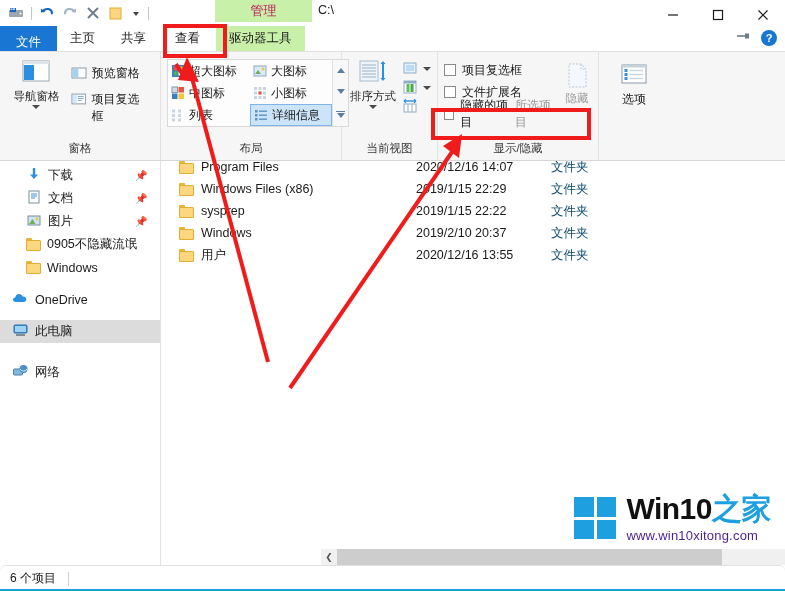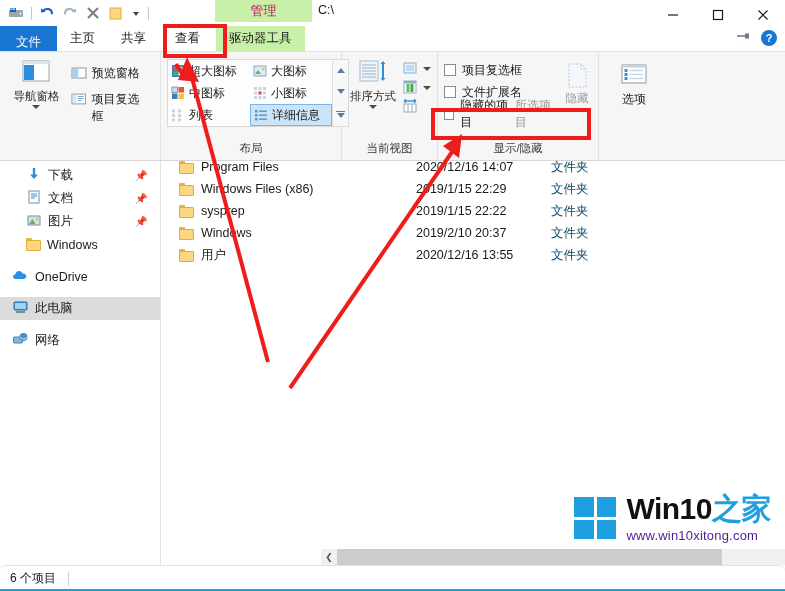--- a/index.html
+++ b/index.html
@@ -615,20 +615,21 @@
           <div class="smallbtn">
             <svg width="16" height="16" viewBox="0 0 16 16">
               <rect x="1" y="3" width="14" height="10" fill="#fff" stroke="#8a99a6"></rect>
               <rect x="1.8" y="3.8" width="4" height="8.4" fill="#cfe8fa"></rect>
               <path d="M7 5.5 H13 M7 7.5 H13 M7 9.5 H11" stroke="#7fa8c8" stroke-width="1"></path>
             </svg>
             <span>项目复选框</span>
           </div>
         </div>
       </div>
+      <div class="rgroup-title">窗格</div>
     </div>
 
     <div class="rgroup" style="width:180px;">
       <div class="rgroup-body">
         <div class="gallery">
           <div class="gal-items">
             <div class="gal-item">
               <svg width="14" height="14" viewBox="0 0 14 14">
                   <rect x="1" y="1" width="12" height="12" fill="#3a7fc1"></rect>
                   <rect x="2.5" y="2.5" width="4" height="4" fill="#e84f3d"></rect>
@@ -852,41 +853,48 @@
             </svg>
         </span>
         <span>图片</span>
         <span class="pin">📌</span>
       </div>
       <div class="navitem lvl2">
         <span class="folder">
             <span class="tab-f"></span>
             <span class="body-f"></span>
           </span>
+        <span>0905不隐藏流氓</span>
+      </div>
+      <div class="navitem lvl2">
+        <span class="folder">
+            <span class="tab-f"></span>
+            <span class="body-f"></span>
+          </span>
         <span>Windows</span>
       </div>
       <div class="navitem root" style="margin-top:9px;">
         <span>
           <svg width="17" height="16" viewBox="0 0 17 16">
               <path d="M4 12 C1.6 12 1 10.6 1 9.6 C1 8.3 2.1 7.4 3.3 7.4 C3.5 5.3 5.2 4 7 4 C8.7 4 10.1 5 10.6 6.4 C12.4 6.2 14.3 7.3 14.3 9.2 C14.3 10.9 13 12 11.4 12 Z" fill="#2a8fe0"></path>
             </svg>
         </span>
         <span>OneDrive</span>
       </div>
       <div class="navitem root sel" style="margin-top:9px;">
         <span>
           <svg width="17" height="16" viewBox="0 0 17 16">
               <rect x="2" y="3" width="13" height="8" rx="1" fill="#3a8fd8" stroke="#2a6fa8"></rect>
               <rect x="3" y="4" width="11" height="6" fill="#9fd2f5"></rect>
               <path d="M4 13 H13" stroke="#5a6b78" stroke-width="1.4"></path>
             </svg>
         </span>
         <span>此电脑</span>
       </div>
-      <div class="navitem root" style="margin-top:9px;">
+      <div class="navitem root" style="margin-top:18px;">
         <span>
           <svg width="17" height="16" viewBox="0 0 17 16">
               <rect x="1.5" y="6" width="9" height="6" rx="1" fill="#7fb8e0" stroke="#4a7fa8"></rect>
               <circle cx="11.5" cy="6" r="4" fill="#4a8fc8"></circle>
               <path d="M8 6 A4 4 0 0 0 15 6" stroke="#fff" fill="none" stroke-width="0.8"></path>
             </svg>
         </span>
         <span>网络</span>
       </div>
     </div>

